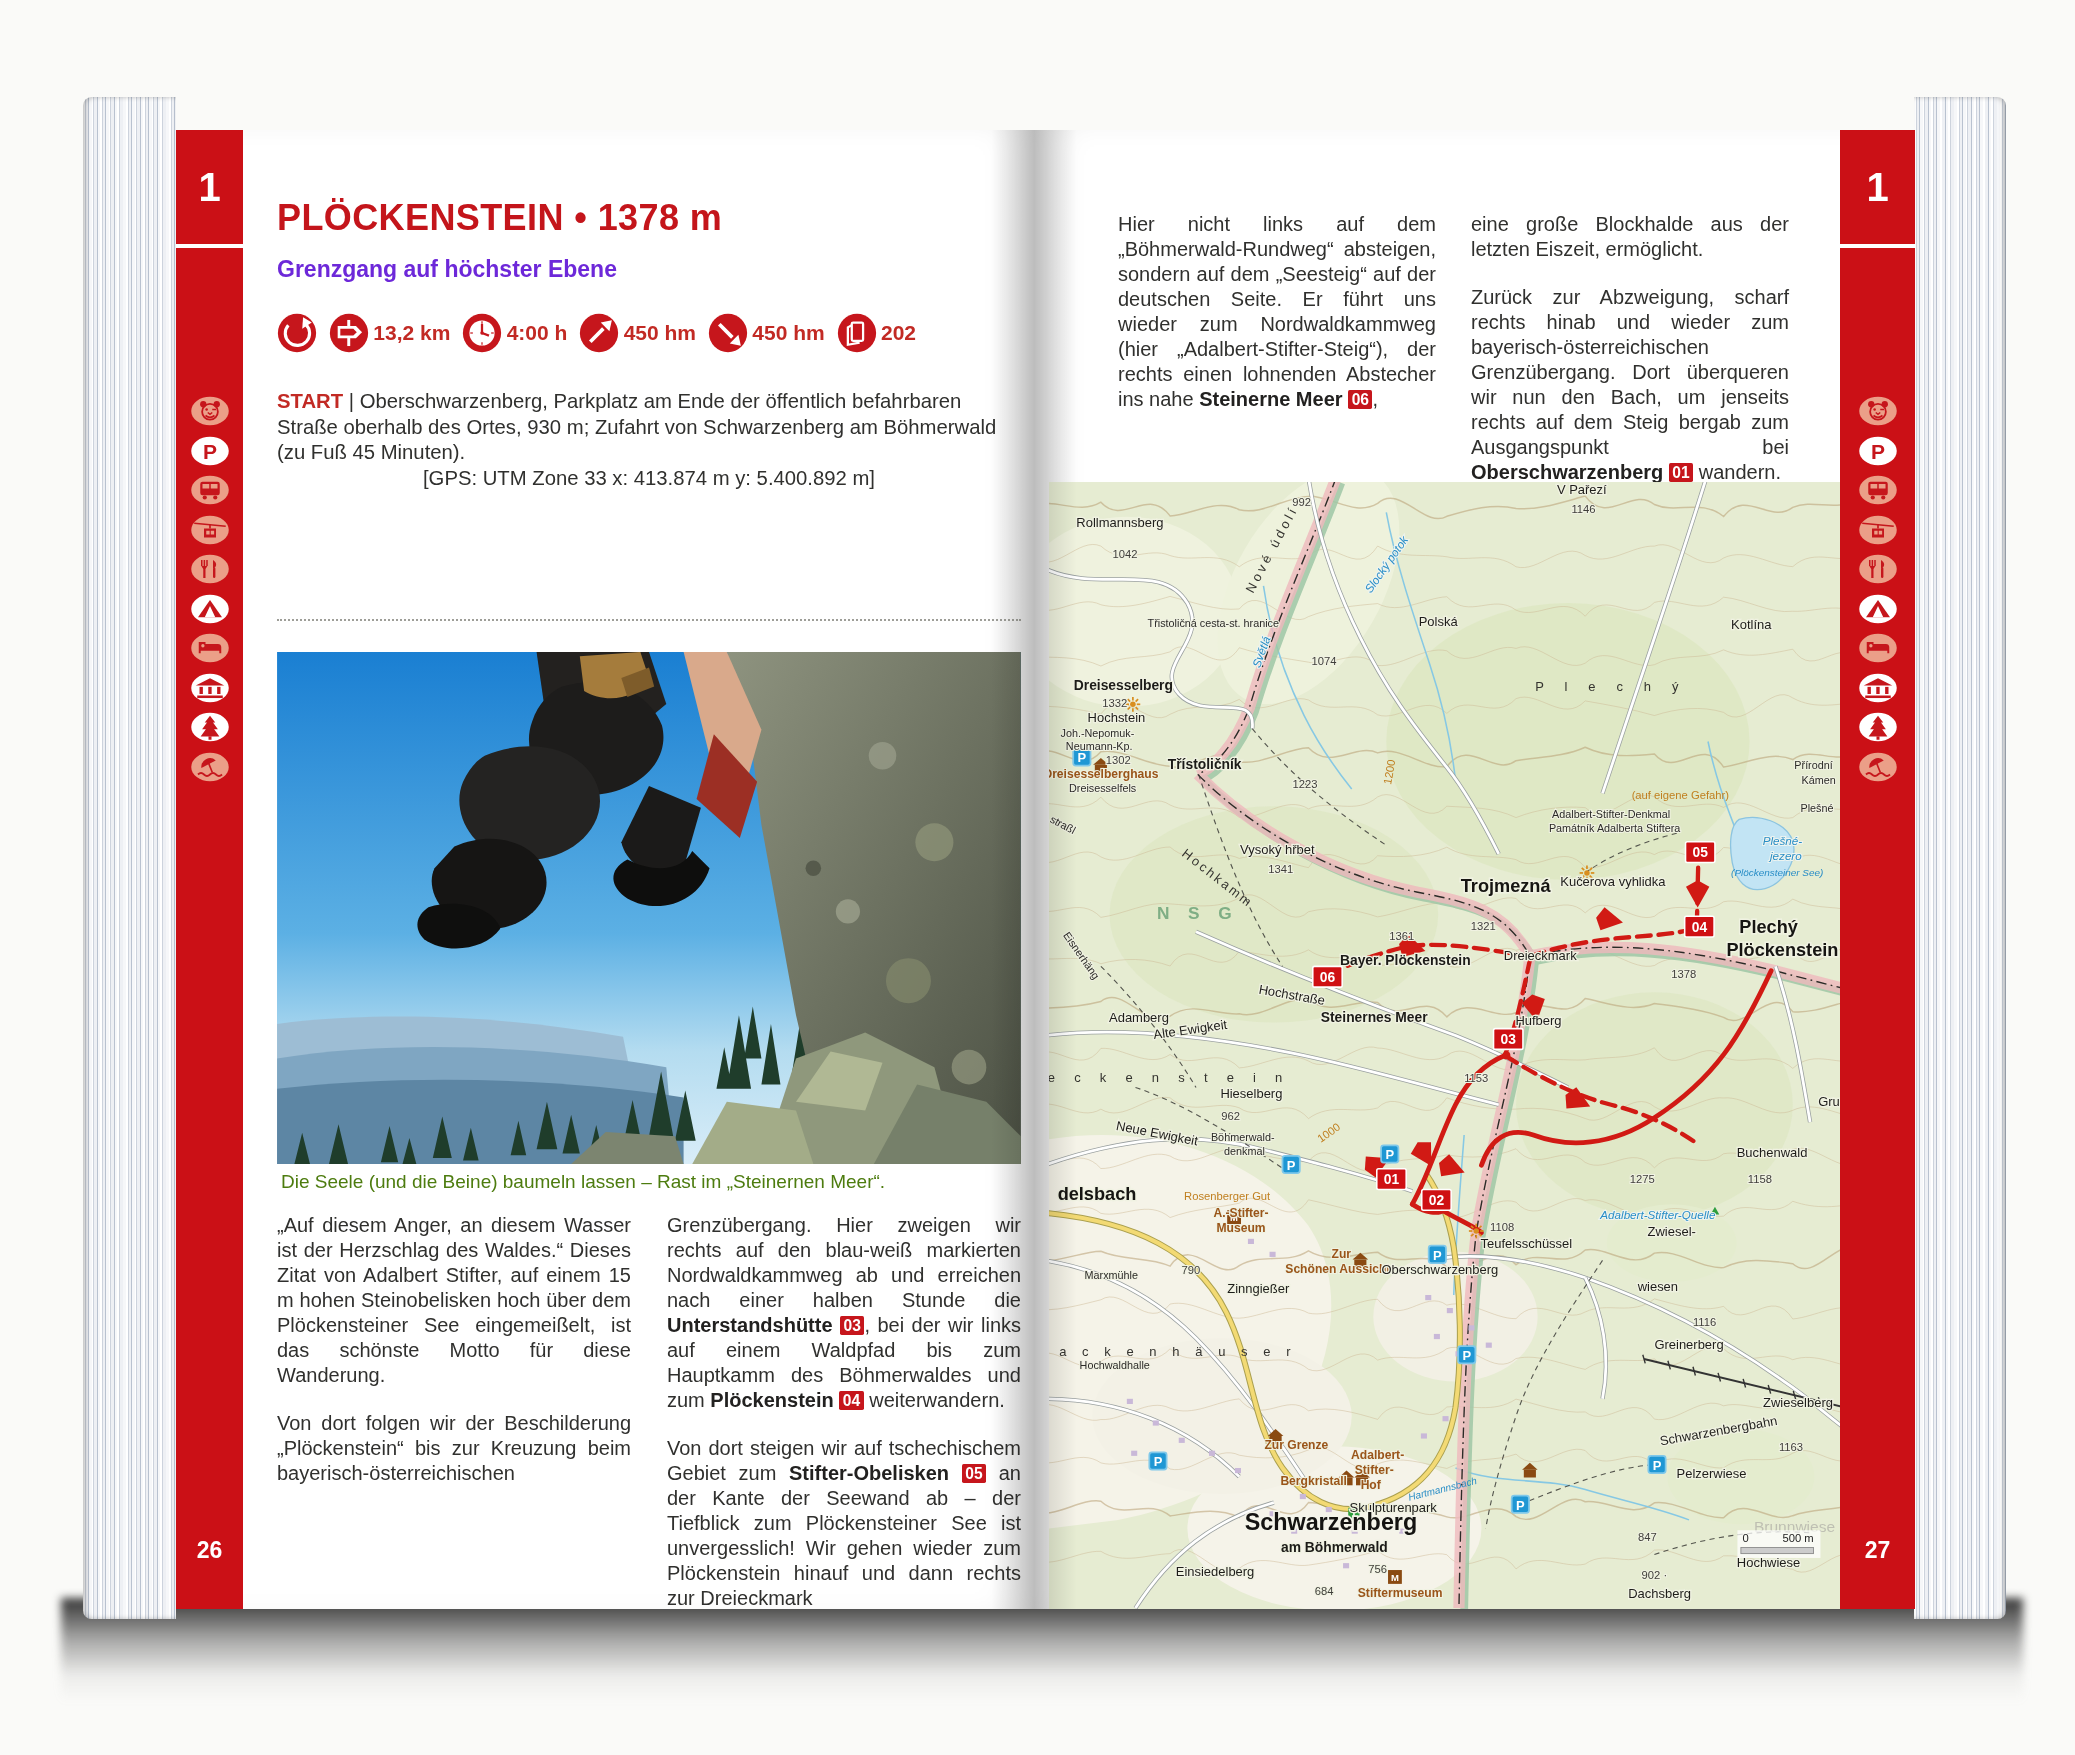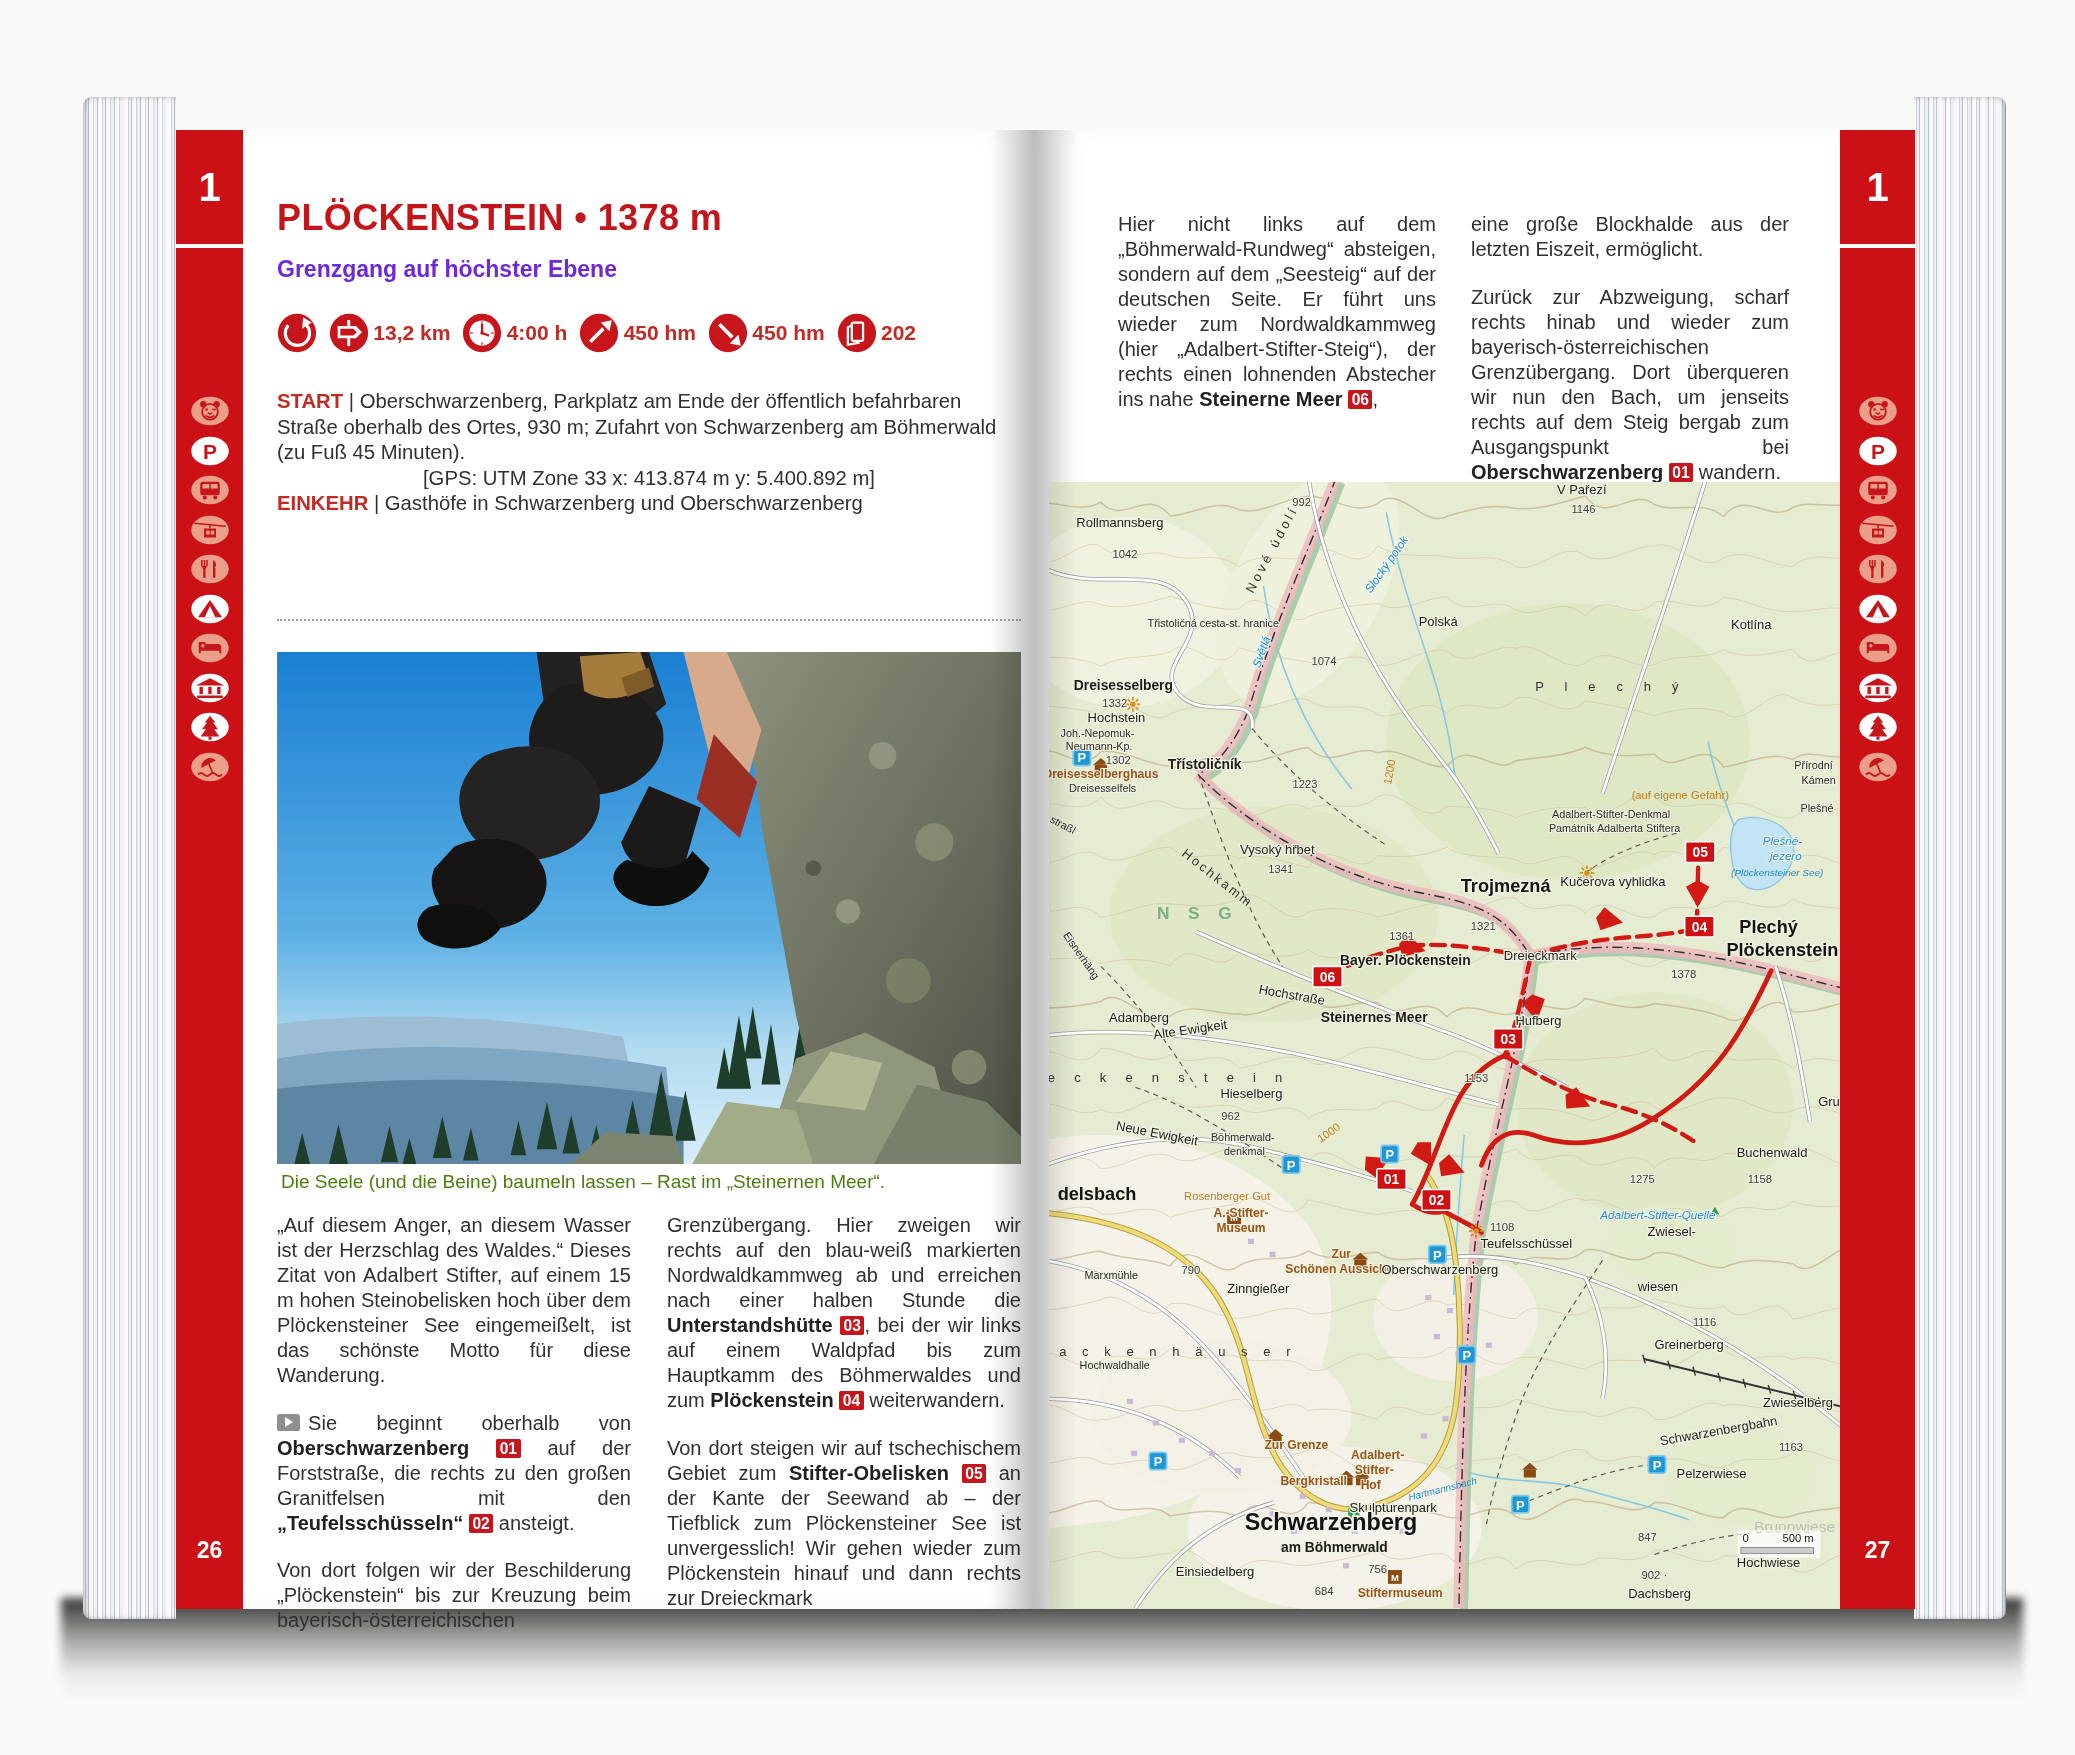--- a/index.html
+++ b/index.html
@@ -238,21 +238,20 @@
                 <rect x="17" y="11" width="13" height="21" rx="1.5"></rect>
                 <path d="M17 14 l-4.5 2.5 v20 l13.5 -2.5"></path>
               </g>
             </svg>
             <span class="lab">202</span>
           </div>
         </div>
       <div class="info" id="info-block">
           <p style="margin: 0px;"><span class="lbl">START</span> | Oberschwarzenberg, Parkplatz am Ende der öffentlich befahrbaren Straße oberhalb des Ortes, 930 m; Zufahrt von Schwarzenberg am Böhmerwald (zu Fuß 45 Minuten).</p>
           <p style="margin: 0px; text-align: center;">[GPS: UTM Zone 33   x: 413.874 m   y: 5.400.892 m]</p>
-          <p style="margin: 0px;"><span class="lbl">EINKEHR</span> | Gasthöfe in Schwarzenberg und Oberschwarzenberg</p>
         </div>
       <div class="dotrule"></div>
 
       <div class="photo">
         <svg width="744" height="512" viewBox="0 0 860 592">
           <defs>
             <linearGradient id="sky" x1="0" y1="0" x2="0" y2="1">
               <stop offset="0" stop-color="#1a7fd2"></stop>
                 <stop offset=".55" stop-color="#5cb0e4"></stop>
               <stop offset=".78" stop-color="#b4dcf0"></stop>
@@ -314,21 +313,20 @@
             <path d="M175 295 C210 285 250 295 258 320 C240 345 195 350 170 332 C158 320 160 305 175 295 Z" fill="#0f0f0e"></path>
           </g>
         </svg>
       </div>
 
       <div class="caption">Die Seele (und die Beine) baumeln lassen – Rast im „Steinernen Meer“.</div>
 
       <div class="cols">
         <div class="col" id="lcol1">
             <p>„Auf diesem Anger, an diesem Wasser ist der Herzschlag des Waldes.“ Dieses Zitat von Adalbert Stifter, auf einem 15 m hohen Steinobelisken hoch über dem Plöckensteiner See eingemeißelt, ist das schönste Motto für diese Wanderung.</p>
-            <p><span class="play"></span>Sie beginnt oberhalb von <span class="b">Oberschwarzenberg </span><span class="badge">01</span> auf der Forststraße, die rechts zu den großen Granitfelsen mit den <span class="b">„Teufelsschüsseln“ </span><span class="badge">02</span> ansteigt.</p>
             <p>Von dort folgen wir der Beschilderung „Plöckenstein“ bis zur Kreuzung beim bayerisch-österreichischen</p>
           </div>
         <div class="col" id="lcol2">
             <p>Grenzübergang. Hier zweigen wir rechts auf den blau-weiß markierten Nordwaldkammweg ab und erreichen nach einer halben Stunde die <span class="b">Unterstandshütte </span><span class="badge">03</span>, bei der wir links auf einem Waldpfad bis zum Hauptkamm des Böhmerwaldes und zum <span class="b">Plöckenstein </span><span class="badge">04</span> weiterwandern.</p>
             <p>Von dort steigen wir auf tschechischem Gebiet zum <span class="b">Stifter-Obelisken </span><span class="badge">05</span> an der Kante der Seewand ab – der Tiefblick zum Plöckensteiner See ist unvergesslich! Wir gehen wieder zum Plöckenstein hinauf und dann rechts zur Dreieckmark</p>
           </div>
       </div>
     </div>
   </div>
 

